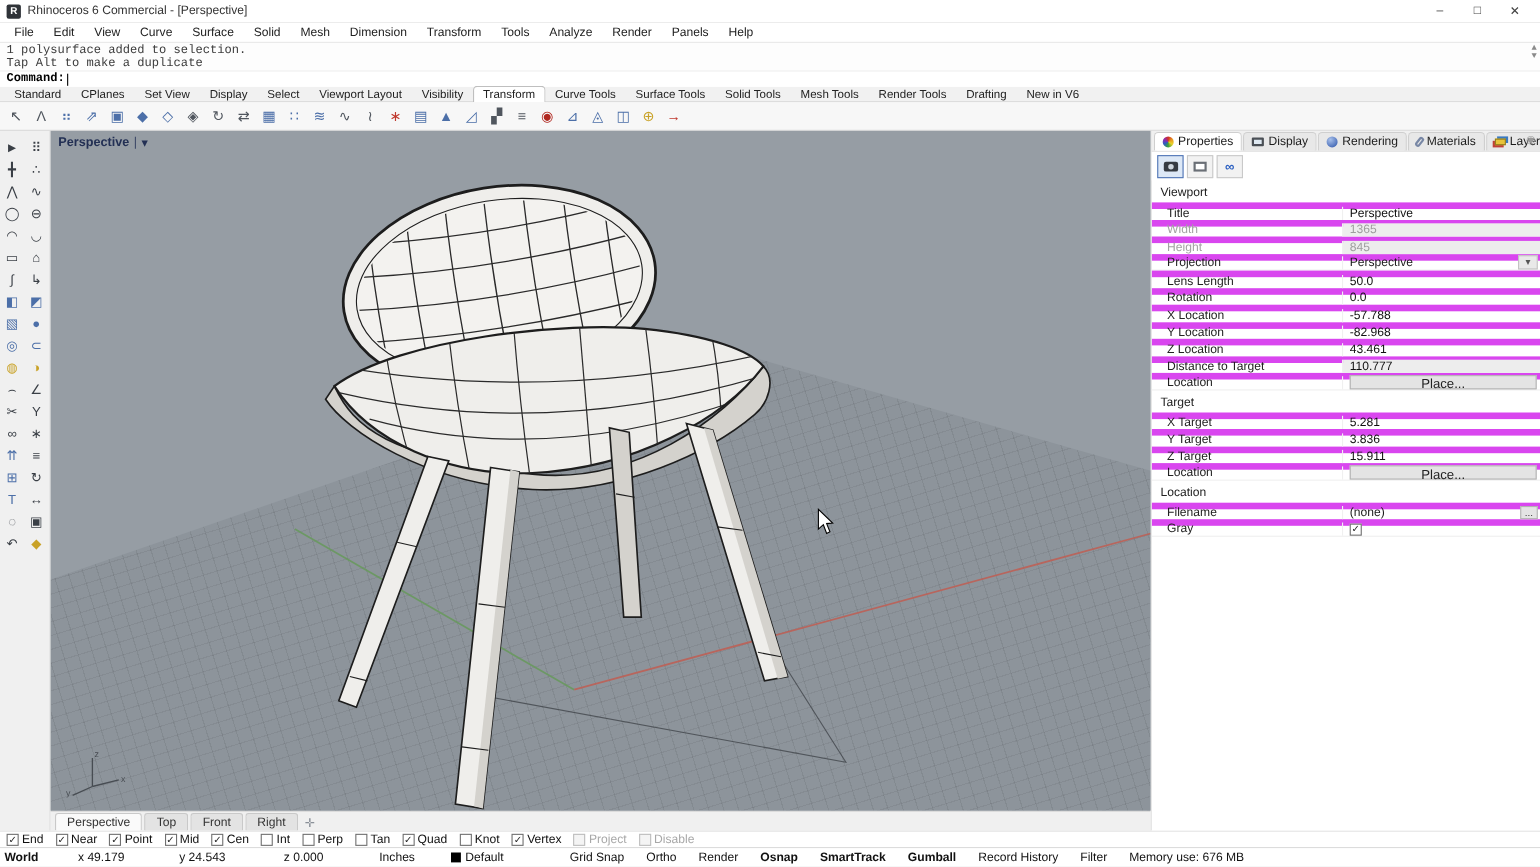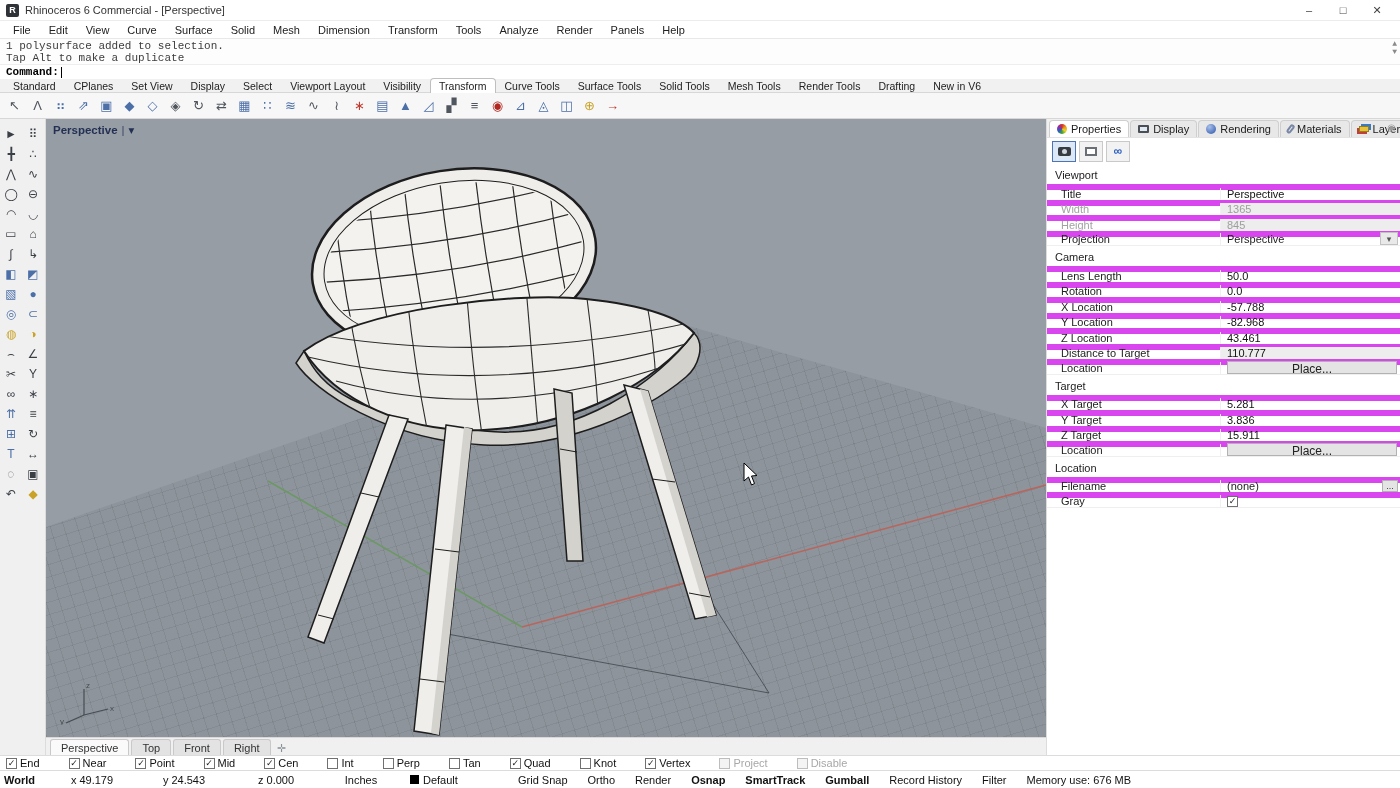--- a/index.html
+++ b/index.html
@@ -95,21 +95,21 @@
   .ico-display { width:11px; height:8px; border:2px solid #4a4f55; border-radius:1px; background:#dfe9f2; }
   .ico-rendering { width:10px; height:10px; border-radius:50%; background:radial-gradient(circle at 35% 30%, #a8c0ea, #2a52a8); }
   .ico-materials { width:5px; height:10px; border:2px solid #7887a5; border-radius:4px 4px 5px 5px; transform:rotate(38deg); }
   .ico-layers { width:10px; height:6px; background:#e8c33a; border:1px solid #967f1e; box-shadow:-2px 2px 0 #c04038, 2px -2px 0 #3a7ac0; }
   .ico-camera { width:13px; height:9px; background:#363b42; border-radius:2px; position:relative; }
   .ico-camera::after { content:""; position:absolute; left:4px; top:2px; width:5px; height:5px; border-radius:50%; background:#cfd6de; }
   .ico-detail { width:12px; height:9px; border:2px solid #6a6f76; background:#fff; }
   .ico-link { color:#2b5fc0; font-size:12px; font-weight:bold; }
 
   
-  .osnapbar { height:15px; background:#fff; border-top:1px solid #dcdcdc; display:flex; align-items:center; padding:0 6px; gap:29px; }
+  .osnapbar { height:15px; background:#fff; border-top:1px solid #dcdcdc; display:flex; align-items:center; padding:0 6px; gap:11px; }
   .osnap-item { display:flex; align-items:center; gap:3px; cursor:default; }
   .osnap-item .lbl { color:#111; }
   .osnap-item.disabled .lbl { color:#a8a8a8; }
 
   
   .statusbar { height:18px; background:#fff; border-top:1px solid #dcdcdc; display:flex; align-items:center; }
   .scell { padding:0 10px; display:flex; align-items:center; gap:4px; white-space:nowrap; color:#111; cursor:default; }
   .scell.bold { font-weight:bold; }
   .scell .swatch { display:none; width:9px; height:9px; background:#000; }
   .scell.show .swatch { display:inline-block; }
@@ -449,21 +449,20 @@
                   <span class="vselect">
                     <span>Perspective</span>
                     <span class="chev">▾</span>
                   </span>
 
                 </span>
               </div>
           </div>
         </div>
         <div class="psection">
-          <div class="psection-title">Camera</div>
           <div>
 
           <div class="prow">
                 <span class="pindent"></span>
                 <span class="plabel">Lens Length</span>
                 <span class="pvalue">
                   <span class="vtext">50.0</span>
 
                 </span>
               </div>

